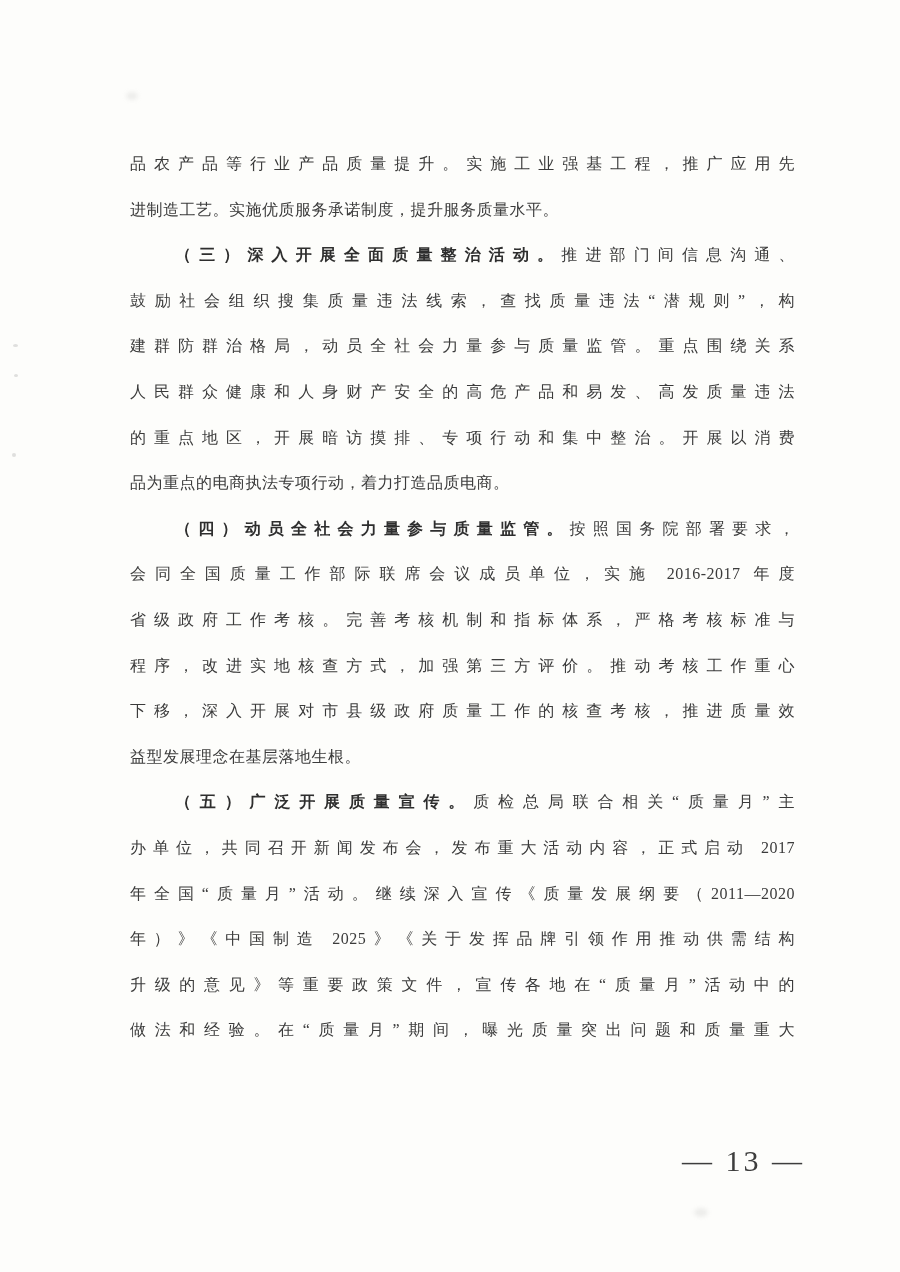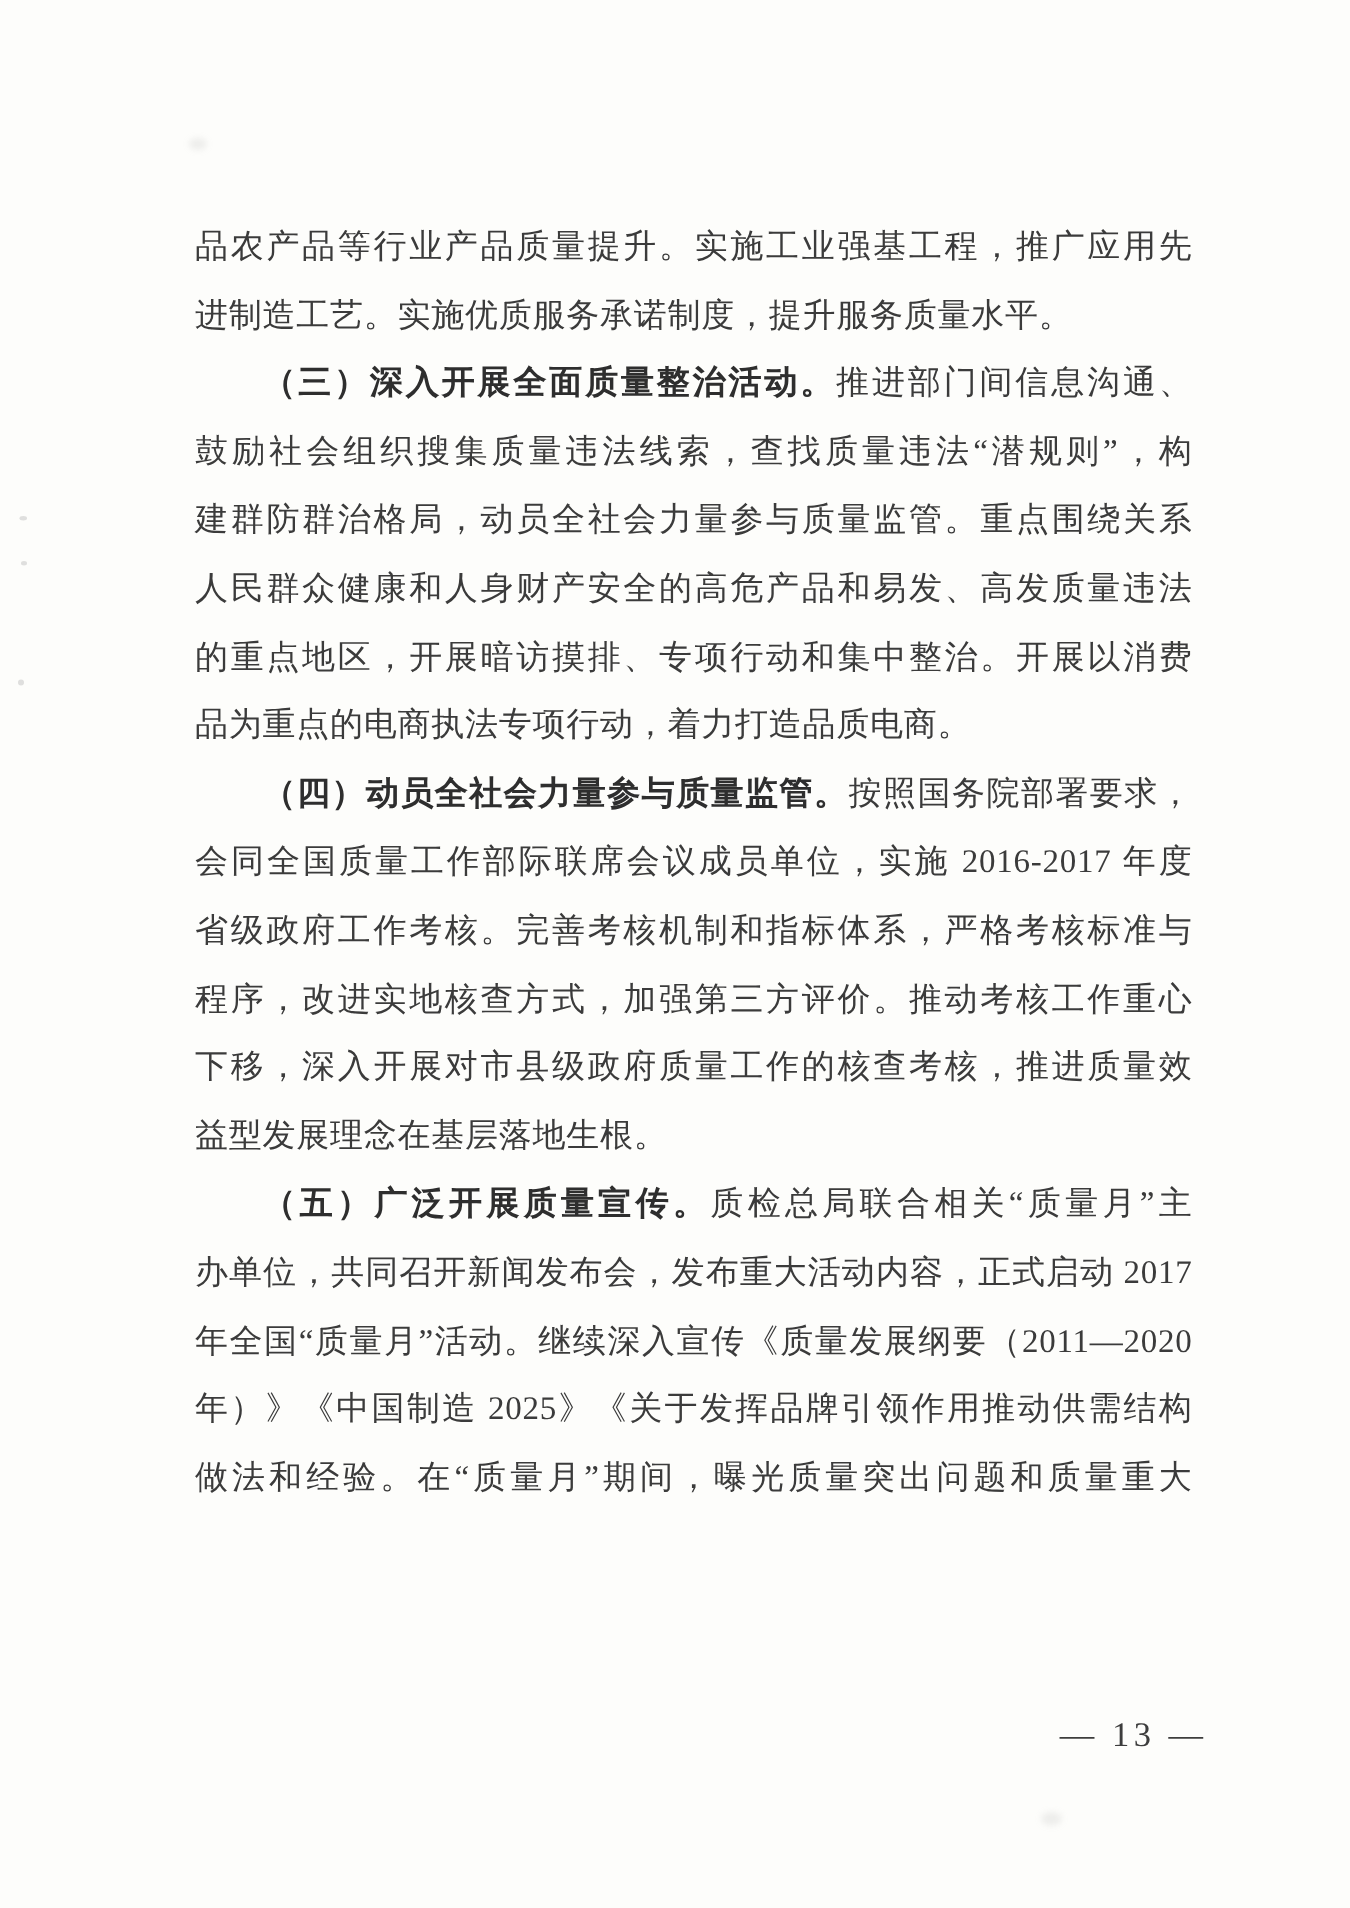--- a/index.html
+++ b/index.html
@@ -14,42 +14,42 @@
     position: absolute;
     inset: 0;
     background: #fdfdfb;
   }
   .doc-body {
     position: absolute;
     left: 130px;
     top: 141px;
     width: 665px;
     color: #3b3b3b;
-    font-size: 22px;
+    font-size: 16px;
   }
   .line {
     height: 45.6px;
     line-height: 45.6px;
     text-align: justify;
     text-align-last: left;
     white-space: nowrap;
     letter-spacing: 0.5px;
   }
   .line.j {
     text-align-last: justify;
     -moz-text-align-last: justify;
     white-space: normal;
   }
   .line.indent { padding-left: 45px; }
   .line b { font-weight: bold; color: #2e2e2e; }
   .footer {
     position: absolute;
     top: 1144px;
     right: 95px;
-    font-size: 23px;
+    font-size: 30px;
     color: #3d3d3d;
     letter-spacing: 3px;
   }
   .speck {
     position: absolute;
     background: rgba(120,120,120,0.22);
     border-radius: 50%;
   }
   .smudge {
     position: absolute;
@@ -81,18 +81,19 @@
       <div class="line indent j"><b>（四）动员全社会力量参与质量监管。</b>按照国务院部署要求，</div>
       <div class="line j">会同全国质量工作部际联席会议成员单位，实施 2016-2017 年度</div>
       <div class="line j">省级政府工作考核。完善考核机制和指标体系，严格考核标准与</div>
       <div class="line j">程序，改进实地核查方式，加强第三方评价。推动考核工作重心</div>
       <div class="line j">下移，深入开展对市县级政府质量工作的核查考核，推进质量效</div>
       <div class="line">益型发展理念在基层落地生根。</div>
       <div class="line indent j"><b>（五）广泛开展质量宣传。</b>质检总局联合相关“质量月”主</div>
       <div class="line j">办单位，共同召开新闻发布会，发布重大活动内容，正式启动 2017</div>
       <div class="line j">年全国“质量月”活动。继续深入宣传《质量发展纲要（2011—2020</div>
       <div class="line j">年）》《中国制造 2025》《关于发挥品牌引领作用推动供需结构</div>
+      <div class="line j">升级的意见》等重要政策文件，宣传各地在“质量月”活动中的</div>
       <div class="line j">做法和经验。在“质量月”期间，曝光质量突出问题和质量重大</div>
     </div>
 
   <div class="footer">— 13 —</div>
 
 </div>
 
 </body></html>

